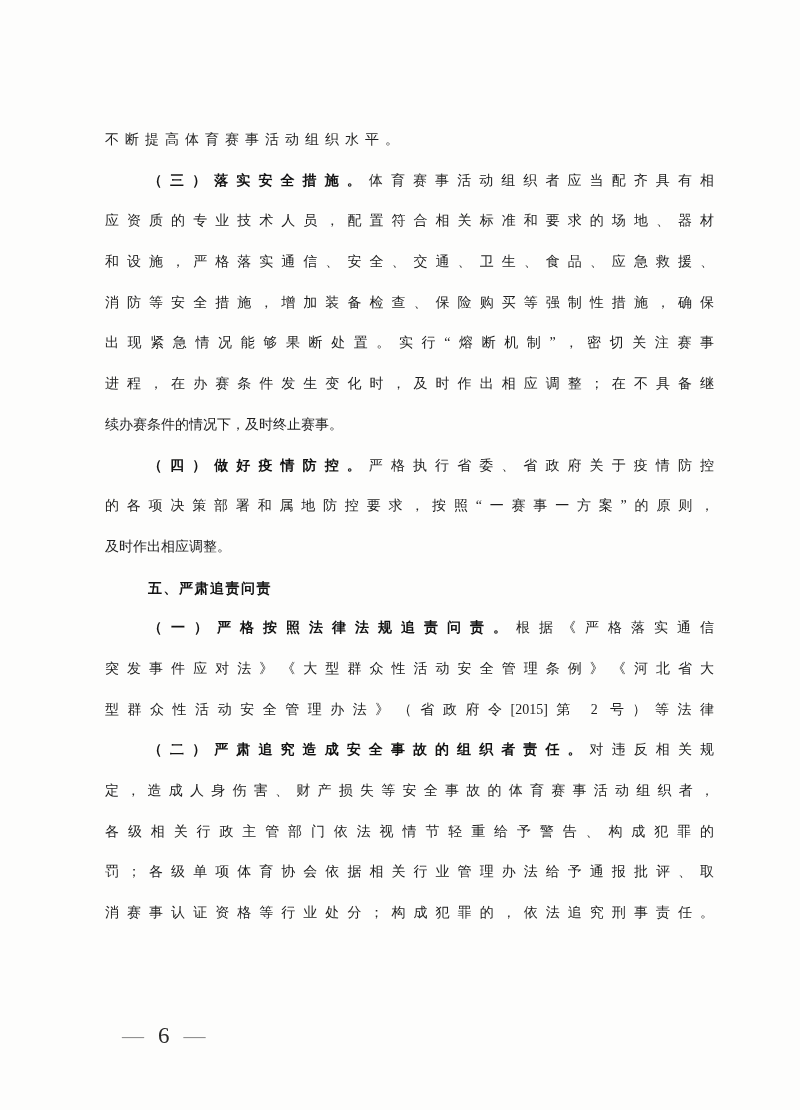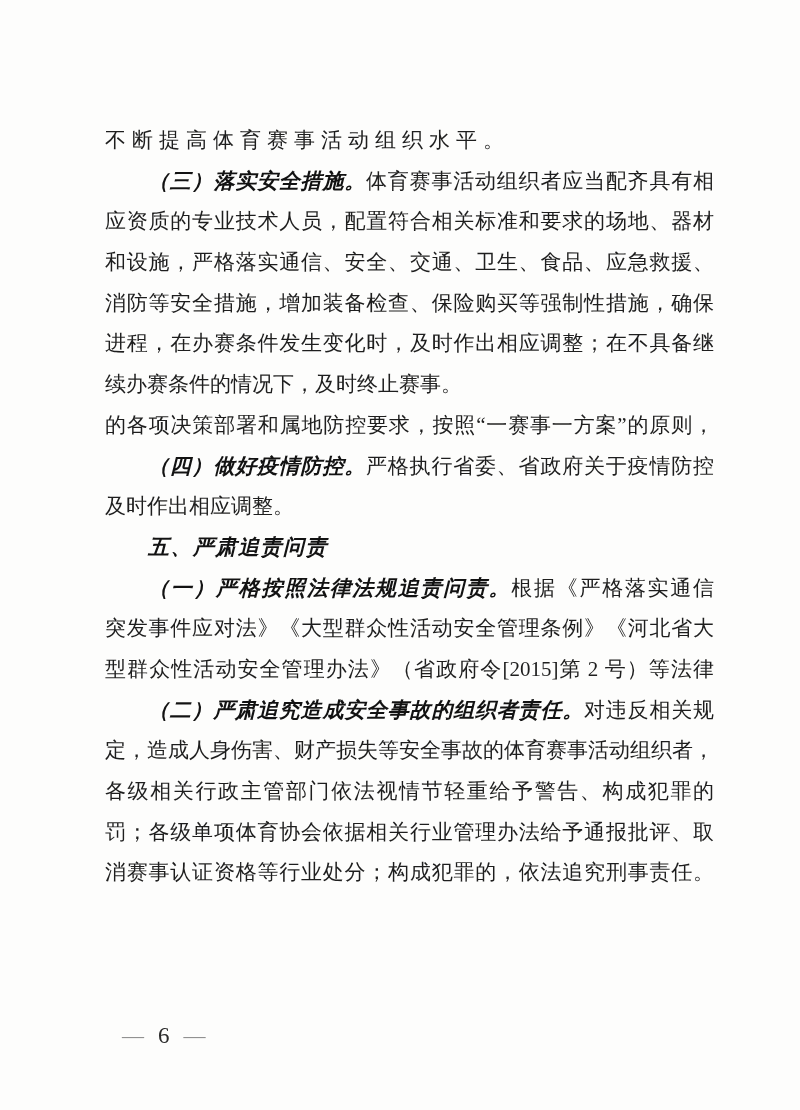--- a/index.html
+++ b/index.html
@@ -17,21 +17,21 @@
   }
   .text-block {
     position: absolute;
     left: 105px;
     top: 120px;
     width: 609px;
   }
   .line {
     height: 40.7px;
     line-height: 40.7px;
-    font-size: 21px;
+    font-size: 14px;
     color: #1e1e1e;
     text-align: justify;
     text-justify: inter-character;
     overflow: hidden;
   }
   .line.full {
     text-align-last: justify;
   }
   .line.indent {
     text-indent: 43px;
@@ -42,21 +42,20 @@
   .line.heading {
     font-family: "Liberation Sans", sans-serif;
     font-weight: bold;
     color: #141414;
     letter-spacing: 1.5px;
   }
   .seg { }
   .seg.bold {
     font-weight: bold;
     color: #121212;
-    font-style: italic;
   }
   .footer {
     position: absolute;
     left: 122px;
     top: 1020px;
     height: 32px;
     line-height: 32px;
     font-size: 22px;
     color: #1e1e1e;
     white-space: nowrap;
@@ -74,24 +73,25 @@
 </head>
 <body>
 
 <div class="page">
   <div class="text-block">
       <div class="line spaced-wide"><span class="seg">不断提高体育赛事活动组织水平。</span></div>
       <div class="line indent full"><span class="seg bold">（三）落实安全措施。</span><span class="seg">体育赛事活动组织者应当配齐具有相</span></div>
       <div class="line full"><span class="seg">应资质的专业技术人员，配置符合相关标准和要求的场地、器材</span></div>
       <div class="line full"><span class="seg">和设施，严格落实通信、安全、交通、卫生、食品、应急救援、</span></div>
       <div class="line full"><span class="seg">消防等安全措施，增加装备检查、保险购买等强制性措施，确保</span></div>
+      <div class="line full"><span class="seg">出现紧急情况能够果断处置。实行“熔断机制”，密切关注赛事</span></div>
       <div class="line full"><span class="seg">进程，在办赛条件发生变化时，及时作出相应调整；在不具备继</span></div>
       <div class="line"><span class="seg">续办赛条件的情况下，及时终止赛事。</span></div>
+      <div class="line indent full"><span class="seg bold">（四）做好疫情防控。</span><span class="seg">严格执行省委、省政府关于疫情防控</span></div>
       <div class="line full"><span class="seg">的各项决策部署和属地防控要求，按照“一赛事一方案”的原则，</span></div>
-      <div class="line indent full"><span class="seg bold">（四）做好疫情防控。</span><span class="seg">严格执行省委、省政府关于疫情防控</span></div>
       <div class="line"><span class="seg">及时作出相应调整。</span></div>
       <div class="line indent heading"><span class="seg bold">五、严肃追责问责</span></div>
       <div class="line indent full"><span class="seg bold">（一）严格按照法律法规追责问责。</span><span class="seg">根据《严格落实通信</span></div>
       <div class="line full"><span class="seg">突发事件应对法》《大型群众性活动安全管理条例》《河北省大</span></div>
       <div class="line full"><span class="seg">型群众性活动安全管理办法》（省政府令[2015]第 2 号）等法律</span></div>
       <div class="line indent full"><span class="seg bold">（二）严肃追究造成安全事故的组织者责任。</span><span class="seg">对违反相关规</span></div>
       <div class="line full"><span class="seg">定，造成人身伤害、财产损失等安全事故的体育赛事活动组织者，</span></div>
       <div class="line full"><span class="seg">各级相关行政主管部门依法视情节轻重给予警告、构成犯罪的</span></div>
       <div class="line full"><span class="seg">罚；各级单项体育协会依据相关行业管理办法给予通报批评、取</span></div>
       <div class="line full"><span class="seg">消赛事认证资格等行业处分；构成犯罪的，依法追究刑事责任。</span></div>

